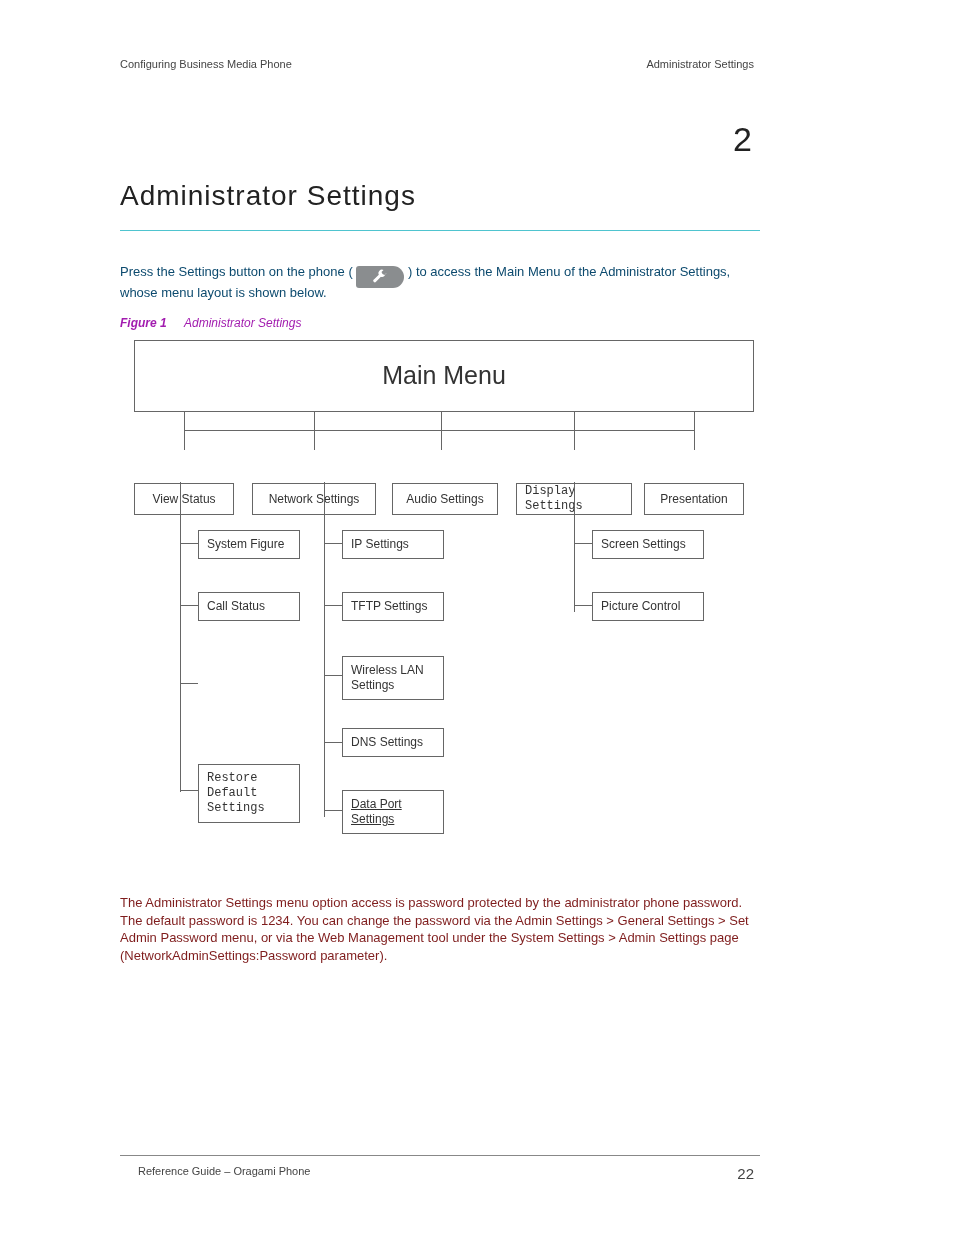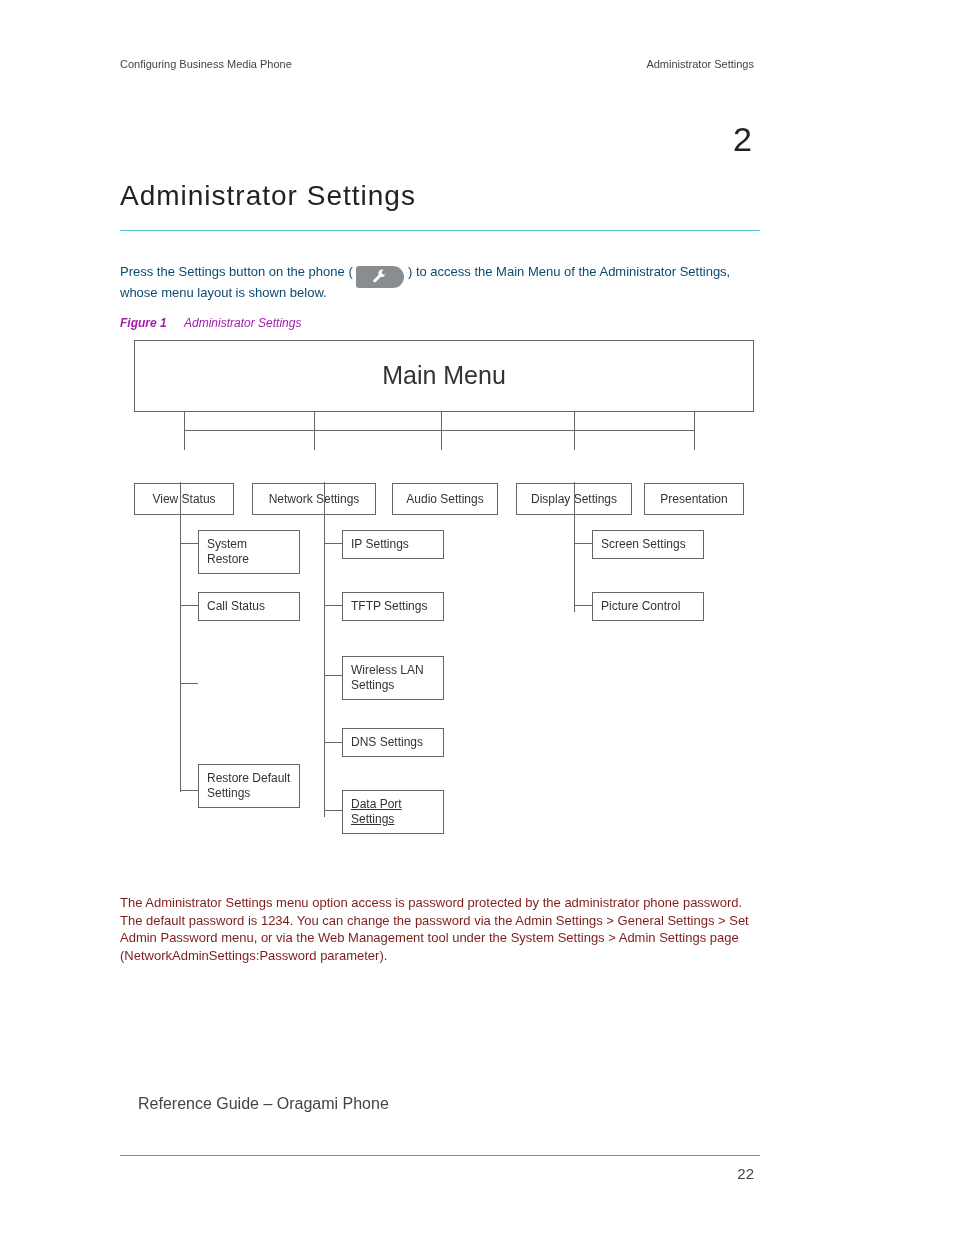--- a/index.html
+++ b/index.html
@@ -136,22 +136,22 @@
     position: absolute;
     left: 120px;
     top: 1155px;
     width: 640px;
     height: 1px;
     background: #888;
   }
   .footer-left {
     position: absolute;
     left: 120px;
-    top: 1095px;
-    font-size: 16px;
+    top: 1165px;
+    font-size: 11px;
     color: #444;
     padding-left: 18px;
   }
   .footer-right {
     position: absolute;
     right: 200px;
     top: 1165px;
     font-size: 15px;
     color: #444;
   }
@@ -195,31 +195,31 @@
     <div class="line hline" style="left:50px; top:90px; width:510px;"></div>
     <div class="line vline" style="left:50px;  top:90px; height:20px;"></div>
     <div class="line vline" style="left:180px; top:90px; height:20px;"></div>
     <div class="line vline" style="left:307px; top:90px; height:20px;"></div>
     <div class="line vline" style="left:440px; top:90px; height:20px;"></div>
     <div class="line vline" style="left:560px; top:90px; height:20px;"></div>
 
     <div class="box cat" style="left:0px;   width:100px;">View Status</div>
     <div class="box cat" style="left:118px; width:124px;">Network Settings</div>
     <div class="box cat" style="left:258px; width:106px;">Audio Settings</div>
-    <div class="box cat" style="left:382px; width:116px;">Display Settings</div>
+    <div class="box cat" style="left:382px; width:116px;font-family:Liberation Mono, monospace;">Display Settings</div>
     <div class="box cat" style="left:510px; width:100px;">Presentation</div>
 
     <div class="line vline" style="left:46px; top:142px; height:310px;"></div>
     <div class="line hline" style="left:46px; top:203px; width:18px;"></div>
-    <div class="box sub" style="left:64px; top:190px;">System Restore</div>
+    <div class="box sub" style="left:64px; top:190px;">System Figure</div>
     <div class="line hline" style="left:46px; top:265px; width:18px;"></div>
     <div class="box sub" style="left:64px; top:252px;">Call Status</div>
     <div class="line hline" style="left:46px; top:343px; width:18px;"></div>
     <div class="line hline" style="left:46px; top:450px; width:18px;"></div>
-    <div class="box sub" style="left:64px; top:424px;">Restore Default Settings</div>
+    <div class="box sub" style="left:64px; top:424px;font-family:Liberation Mono, monospace;">Restore Default Settings</div>
 
     <div class="line vline" style="left:190px; top:142px; height:335px;"></div>
     <div class="line hline" style="left:190px; top:203px; width:18px;"></div>
     <div class="box sub" style="left:208px; top:190px;">IP Settings</div>
     <div class="line hline" style="left:190px; top:265px; width:18px;"></div>
     <div class="box sub" style="left:208px; top:252px;">TFTP Settings</div>
     <div class="line hline" style="left:190px; top:335px; width:18px;"></div>
     <div class="box sub" style="left:208px; top:316px;">Wireless LAN Settings</div>
     <div class="line hline" style="left:190px; top:402px; width:18px;"></div>
     <div class="box sub" style="left:208px; top:388px;">DNS Settings</div>

